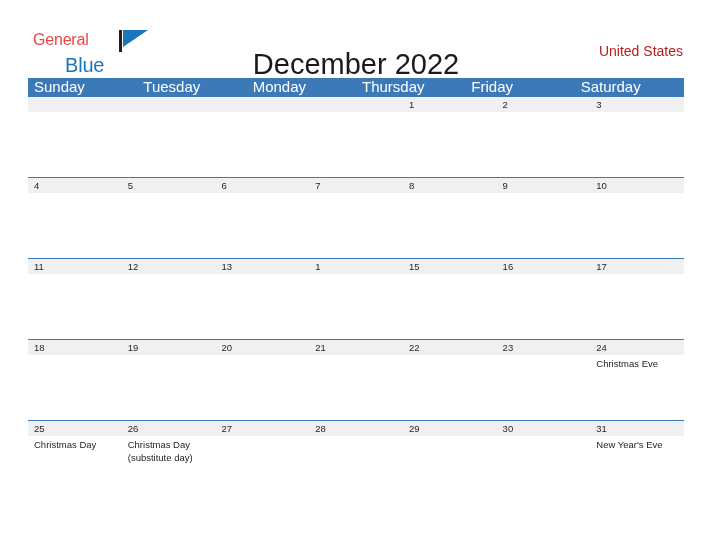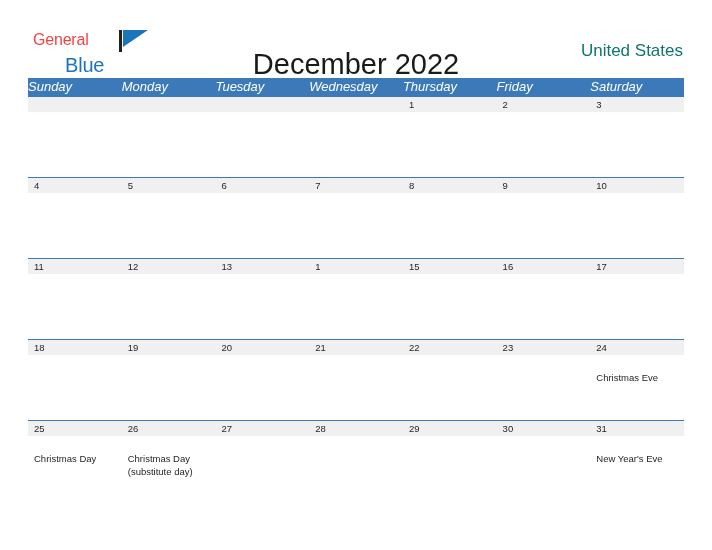--- a/index.html
+++ b/index.html
@@ -77,50 +77,50 @@
     line-height: 36px;
     color: #1a1a1a;
     font-weight: 400;
     letter-spacing: 0px;
   }
 
   .region {
     position: absolute;
     right: 29px;
     top: 41px;
-    font-size: 17px;
+    font-size: 14px;
     line-height: 20px;
-    color: #0f766e;
+    color: #b91c1c;
     white-space: nowrap;
   }
 
   
   .grid {
     position: absolute;
     left: 28px;
     top: 78px;
     width: 656px;
   }
 
   .dow-row {
     display: flex;
     width: 656px;
     height: 18px;
     background: #3b79b8;
   }
   .dow-cell {
     flex: 1 1 0;
     min-width: 0;
-    font-size: 13px;
+    font-size: 15px;
     line-height: 18px;
     color: #ffffff;
+    padding-left: 6px;
     box-sizing: border-box;
     white-space: nowrap;
     overflow: hidden;
-    font-style: italic;
   }
 
   .week {
     width: 656px;
   }
   .week-dates {
     display: flex;
     width: 656px;
     height: 15px;
     background: #f0f0f0;
@@ -141,21 +141,21 @@
 
   .week-events {
     display: flex;
     width: 656px;
     height: 65px;
     background: #ffffff;
   }
   .event-cell {
     flex: 1 1 0;
     min-width: 0;
-    padding: 16px 6px 0 6px;
+    padding: 2px 6px 0 6px;
     box-sizing: border-box;
   }
   .event-text {
     font-size: 9.5px;
     line-height: 13px;
     color: #1f1f1f;
     word-wrap: break-word;
   }
 </style>
 </head>
@@ -178,23 +178,22 @@
 
     <div class="cal-title">December 2022</div>
 
     <div class="region">United States</div>
   </div>
 
   <div class="grid">
 
     <div class="dow-row">
       <div class="dow-cell">Sunday</div>
+      <div class="dow-cell">Tuesday</div>
       <div class="dow-cell">Monday</div>
-      <div class="dow-cell">Tuesday</div>
-      <div class="dow-cell">Wednesday</div>
       <div class="dow-cell">Thursday</div>
       <div class="dow-cell">Friday</div>
       <div class="dow-cell">Saturday</div>
     </div>
 
     <div class="week">
       <div class="week-dates">
         <div class="date-cell"></div>
         <div class="date-cell"></div>
         <div class="date-cell"></div>

